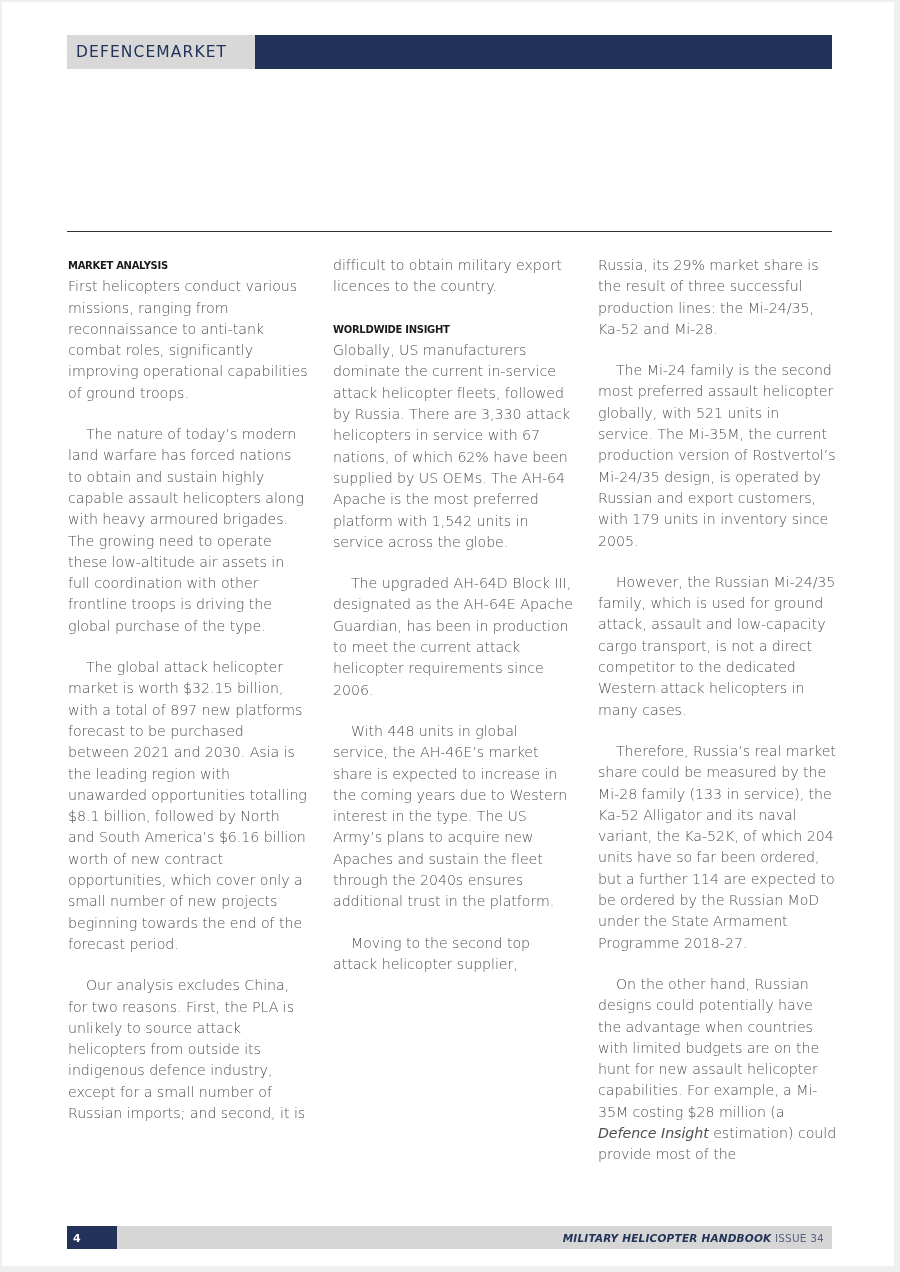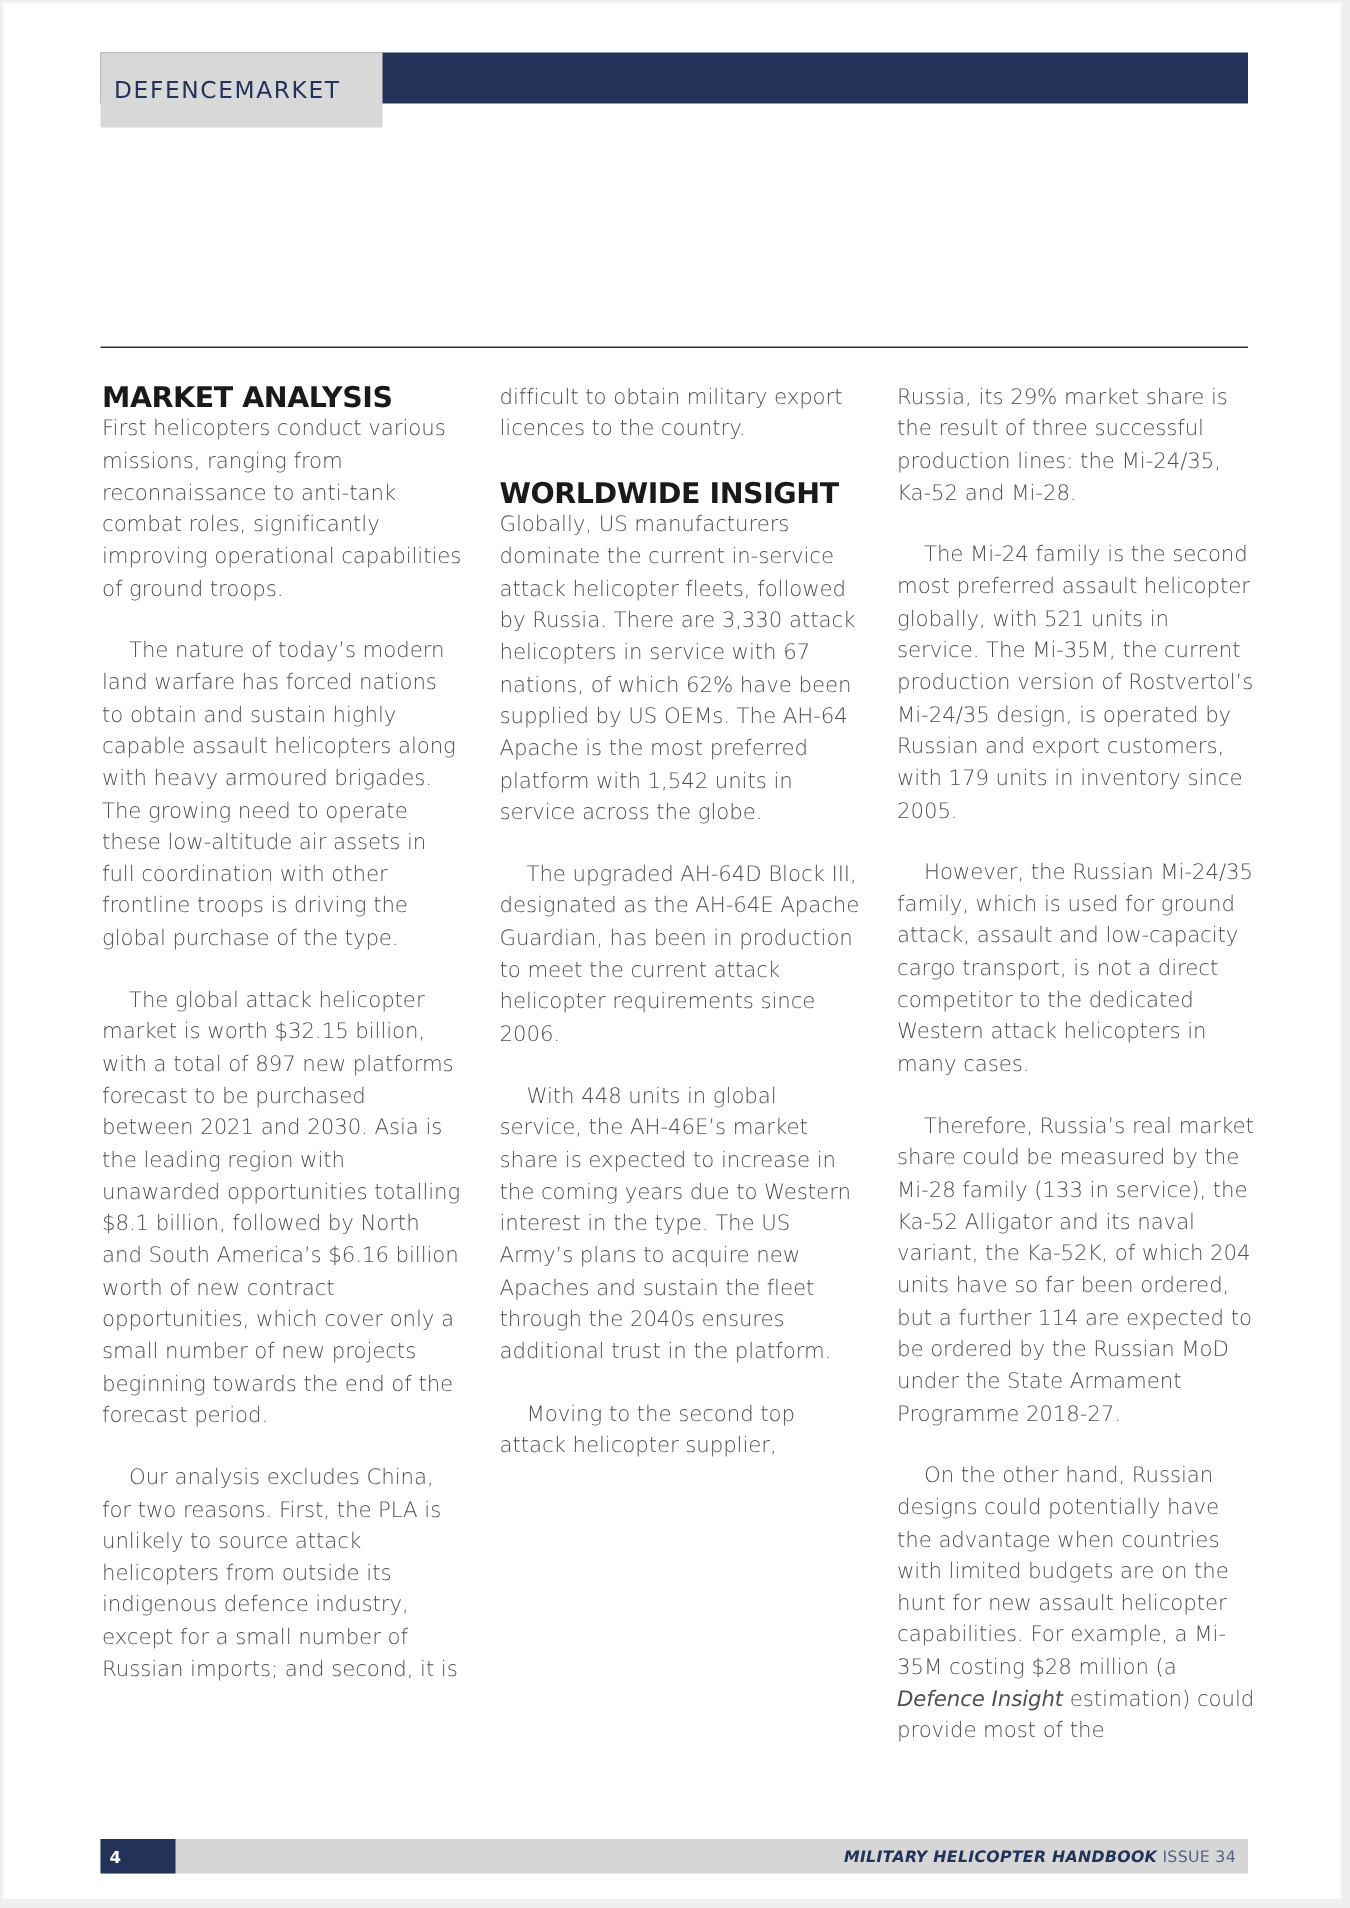--- a/index.html
+++ b/index.html
@@ -8,41 +8,41 @@
     font-family:"DejaVu Sans", sans-serif;
   }
   .page {
     position:absolute; left:2px; top:2px; width:892px; height:1264px; background:#ffffff;
   }
   .masthead {
     position:absolute; left:65px; top:33px; width:765px; height:34px;
     background:#223259; display:flex;
   }
   .masthead-brand {
-    width:188px; height:50px; background:#d8d8d8; display:flex; align-items:center;
+    width:188px; height:34px; background:#d8d8d8; display:flex; align-items:center;
     padding-left:9px; box-sizing:border-box;
     font-family:"DejaVu Sans", sans-serif; font-size:15.5px; letter-spacing:1.1px; color:#223259;
   }
   .masthead-brand span { white-space:nowrap; }
   .rule {
     position:absolute; left:65px; top:229px; width:765px; height:0; border-top:1.5px solid #333;
   }
   .columns {
     position:absolute; left:66px; top:253px; width:765px; height:945px;
   }
   .col {
     position:absolute; top:0; width:240px;
     font-family:"DejaVu Sans", sans-serif; font-size:14.2px; line-height:21.3px;
     color:#505050; font-weight:300; letter-spacing:-0.05px;
   }
   .col1 { left:0; }
   .col2 { left:265px; }
   .col3 { left:530px; }
   .col .heading {
-    font-weight:bold; color:#1a1a1a; font-size:19px; letter-spacing:-0.3px; display:block;
+    font-weight:bold; color:#1a1a1a; font-size:10px; letter-spacing:-0.3px; display:block;
   }
   .col p { margin:0; }
   .col p.indent { text-indent:18px;margin-top:20px; }
   .col .gap { height:21.3px; }
   .col em { font-style:italic; }
   .footer {
     position:absolute; left:65px; top:1224px; width:765px; height:23px; background:#d6d6d6;
   }
   .footer-num {
     position:absolute; left:0; top:0; width:50px; height:23px; background:#223259;

